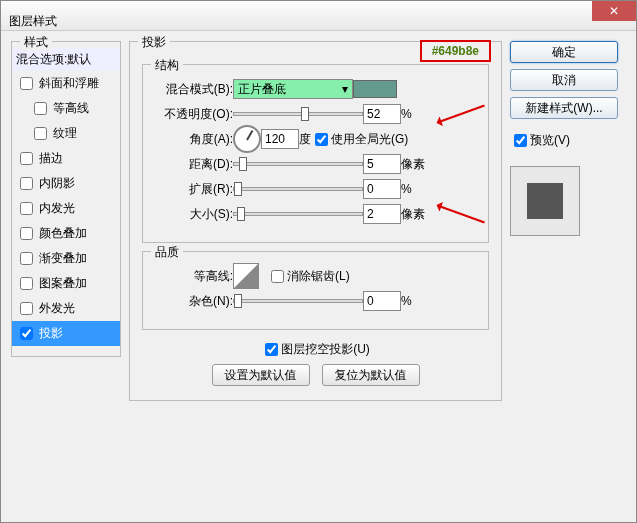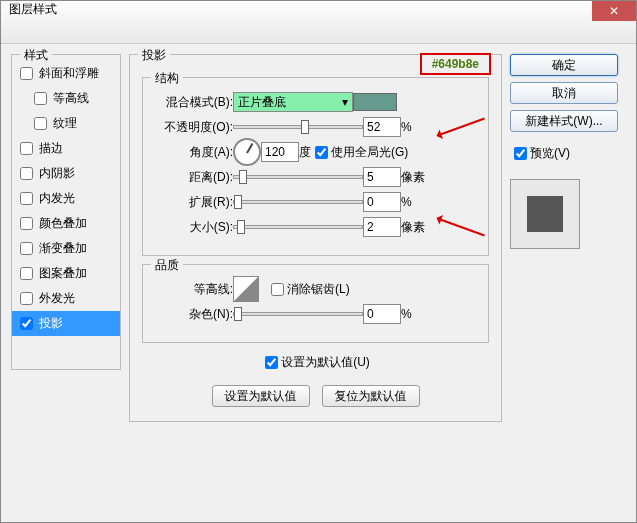--- a/index.html
+++ b/index.html
@@ -1,18 +1,18 @@
 <!DOCTYPE html>
 <html><head>
 <meta charset="utf-8">
 <style>
 * { box-sizing: border-box; font-family: "Microsoft YaHei", SimSun, sans-serif; font-size: 12px; }
 body { margin: 0; background: #a09080; }
 .window { width: 637px; height: 523px; background: #f0f0f0; border: 1px solid #888; position: relative; }
-.titlebar { height: 43px; background: linear-gradient(#fdfdfd, #e8e8e8); border-bottom: 1px solid #ccc; display: flex; align-items: flex-start; padding: 0 8px; }
+.titlebar { height: 30px; background: linear-gradient(#fdfdfd, #e8e8e8); border-bottom: 1px solid #ccc; display: flex; align-items: flex-end; padding: 0 8px; }
 .titlebar-text { flex: 1; }
 .close-btn { width: 44px; height: 20px; background: #c75050; color: #fff; display: flex; align-items: center; justify-content: center; cursor: pointer; position: absolute; top: 0; right: 0; }
 .content { display: flex; padding: 10px; gap: 8px; height: calc(100% - 30px); }
 .styles-panel { width: 110px; }
 .style-item { padding: 3px 4px; cursor: pointer; display: flex; align-items: center; gap: 3px; }
 .style-item.sel { background: #3399ff; color: #fff; }
 .style-item.def { background: #eef; }
 .sub { padding-left: 18px; }
 .main-panel { flex: 1; position: relative; }
 .fieldset { border: 1px solid #bbb; margin-bottom: 8px; padding: 10px 12px 14px; position: relative; }
@@ -31,36 +31,39 @@
 .right-panel { width: 116px; display: flex; flex-direction: column; gap: 6px; }
 .btn { width: 108px; height: 22px; border: 1px solid #7a9ac0; background: linear-gradient(#fefefe, #e4e9f0); border-radius: 3px; cursor: pointer; display: flex; align-items: center; justify-content: center; }
 .btn.primary { border: 1px solid #2b6fb6; box-shadow: 0 0 2px #5aa0e0; }
 .preview-box { width: 70px; height: 70px; border: 1px solid #999; background: #e8e8e8; display: flex; align-items: center; justify-content: center; margin-top: 6px; }
 .preview-inner { width: 36px; height: 36px; background: #555; }
 .hex-callout { position: absolute; top: -2px; right: 10px; border: 2px solid #d00; color: #4d7c0f; padding: 2px 10px; font-weight: bold; }
 .red-arrow { position: absolute; width: 50px; height: 2px; background: #d00; }
 .red-arrow::after { content: ""; position: absolute; left: -6px; top: -4px; border: 5px solid transparent; border-right-color: #d00; }
 .ck { width: 13px; height: 13px; }
 .btn-sm { width: 98px; height: 22px; border: 1px solid #999; background: linear-gradient(#fff,#e4e4e4); border-radius: 3px; cursor: pointer; display: flex; align-items: center; justify-content: center; }
-.bottom-btns { display: flex; gap: 12px; justify-content: center; margin-top: 12px; }
+.bottom-btns { display: flex; gap: 12px; justify-content: center; margin-top: 4px; }
 </style>
 </head>
 <body>
 
 <div class="window">
   <div class="titlebar">
     <span class="titlebar-text">图层样式</span>
     <div class="close-btn">✕</div>
   </div>
 
   <div class="content">
 
     <div class="styles-panel">
       <div class="fieldset" style="height:316px;padding:6px 0 0;">
         <div class="legend">样式</div>
+        <div class="style-item def">
+            <span>混合选项:默认</span>
+          </div>
         <div id="styles-list">
             <div class="style-item">
               <input type="checkbox" class="ck" style="">
               <span>斜面和浮雕</span>
             </div>
             <div class="style-item sub">
               <input type="checkbox" class="ck" style="">
               <span>等高线</span>
             </div>
             <div class="style-item sub">
@@ -181,21 +184,21 @@
             <div class="slider">
                 <div class="thumb" style="left:0%"></div>
               </div>
             <input class="num" value="0" style="">
             <span>%</span>
           </div>
         </div>
 
         <div class="row" style="justify-content:center;">
           <input type="checkbox" class="ck" checked="" style="">
-          <span>设置为默认值(U)</span>
+          <span>图层挖空投影(U)</span>
         </div>
         <div class="bottom-btns">
           <div class="btn-sm">
               <span>设置为默认值</span>
             </div>
           <div class="btn-sm">
               <span>复位为默认值</span>
             </div>
         </div>
       </div>

